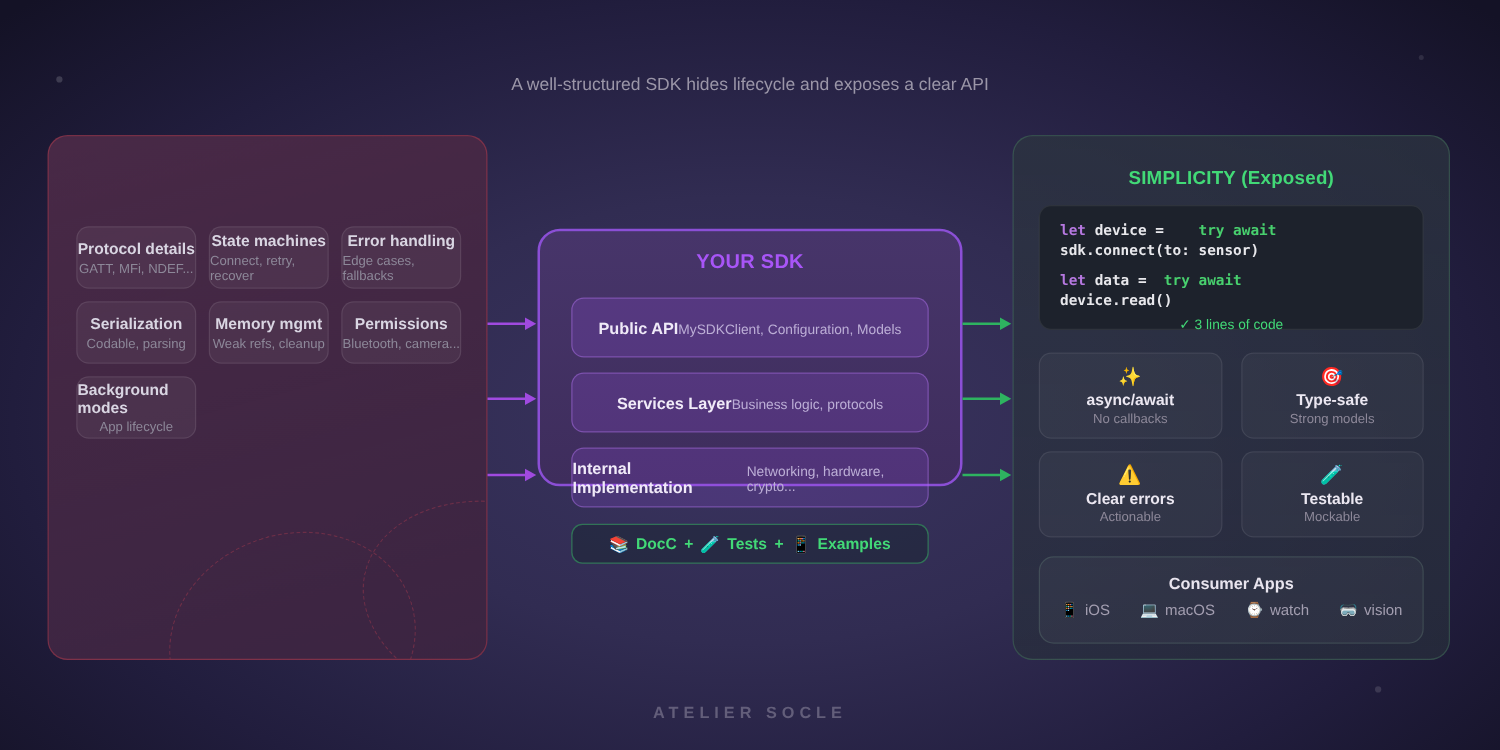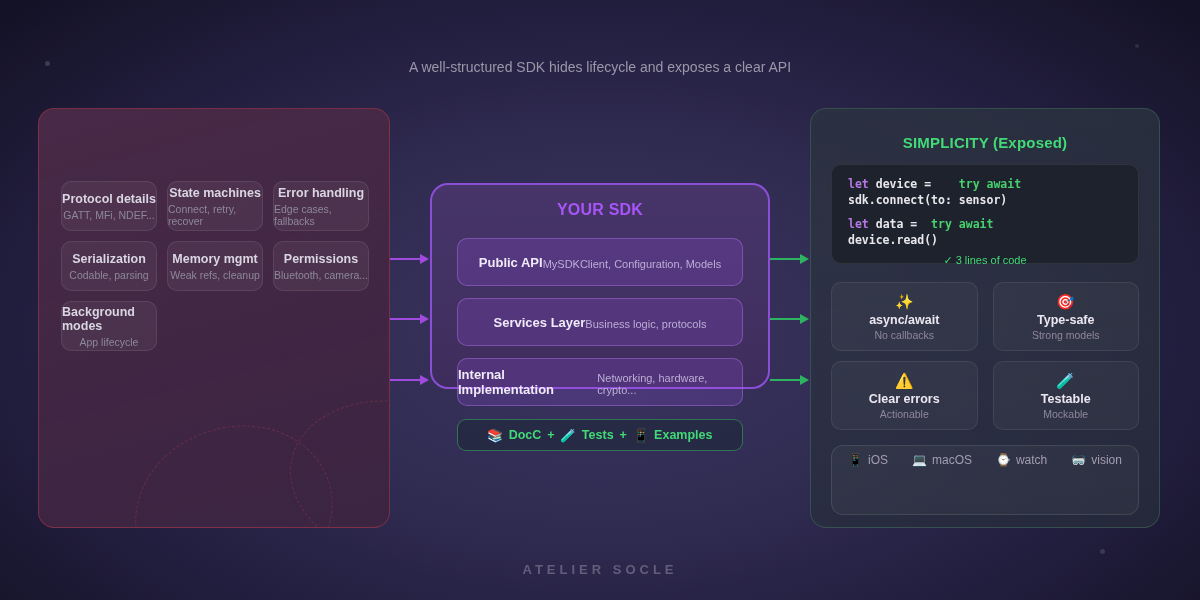--- a/index.html
+++ b/index.html
@@ -243,20 +243,21 @@
           <div class="t">Clear errors</div>
           <div class="s">Actionable</div>
         </div>
         <div class="f-card">
           <div class="ico">🧪</div>
           <div class="t">Testable</div>
           <div class="s">Mockable</div>
         </div>
       </div>
     <div class="consumer-card">
+      <div class="t">Consumer Apps</div>
       <div class="consumer-apps" id="consumer-apps">
           <div class="app-item">
             <span class="ico">📱</span>
             <span class="lbl">iOS</span>
           </div>
           <div class="app-item">
             <span class="ico">💻</span>
             <span class="lbl">macOS</span>
           </div>
           <div class="app-item">

